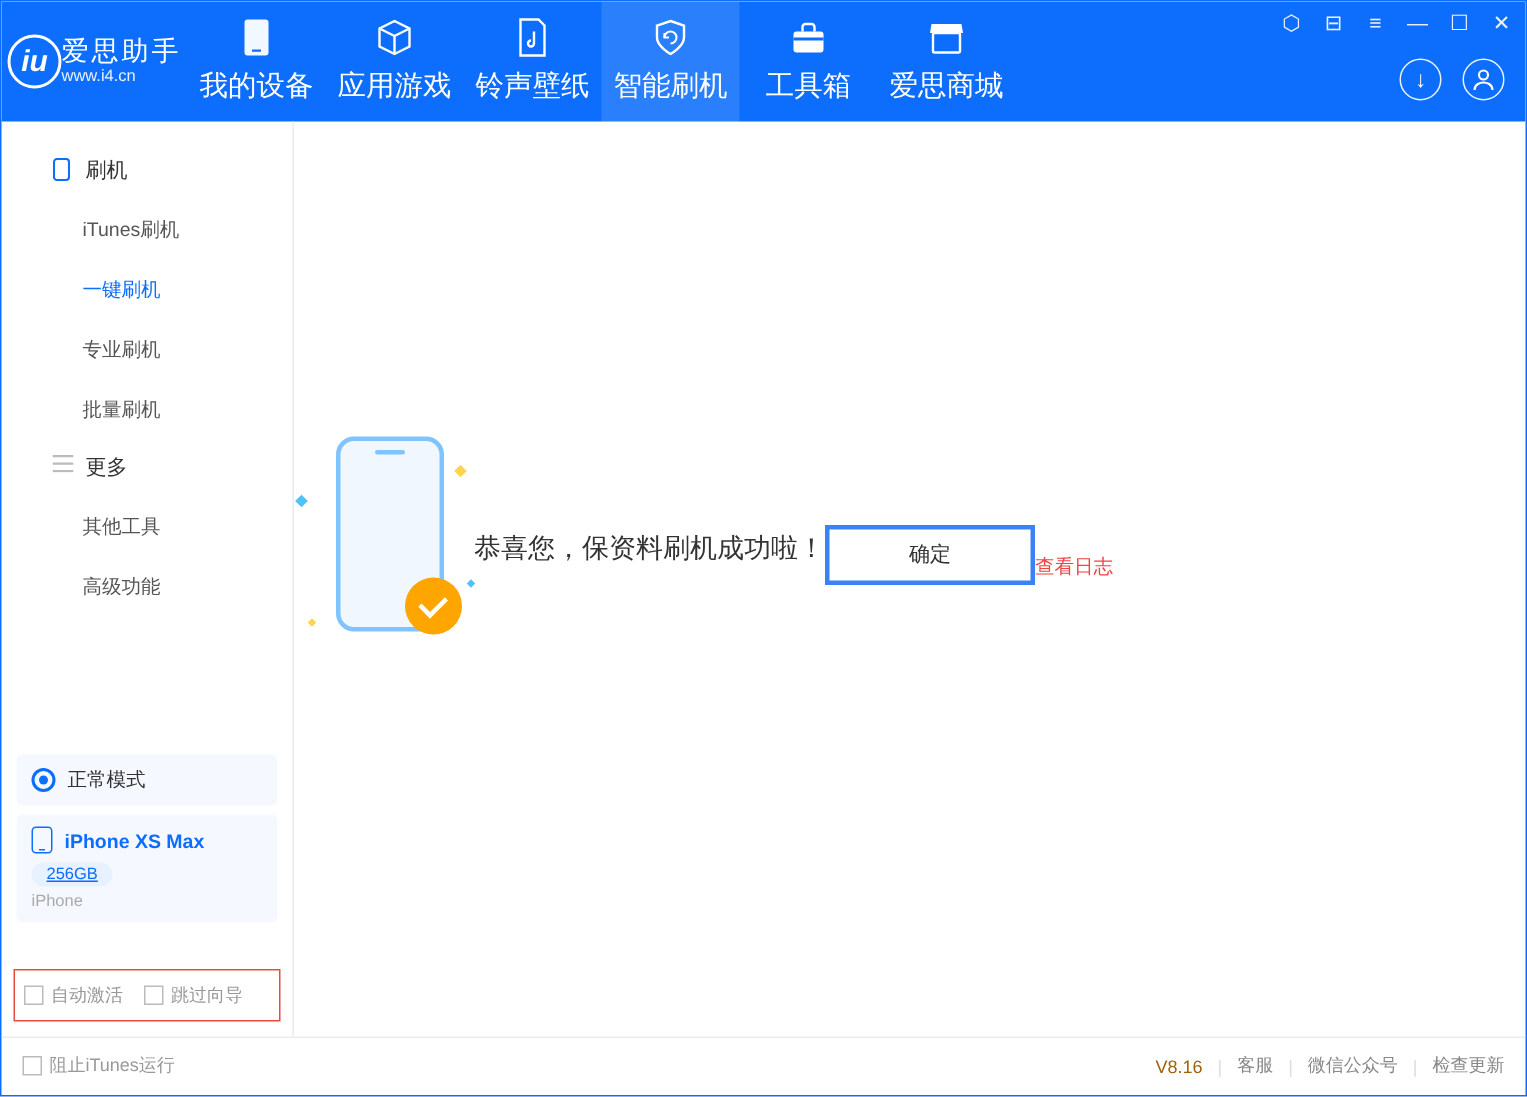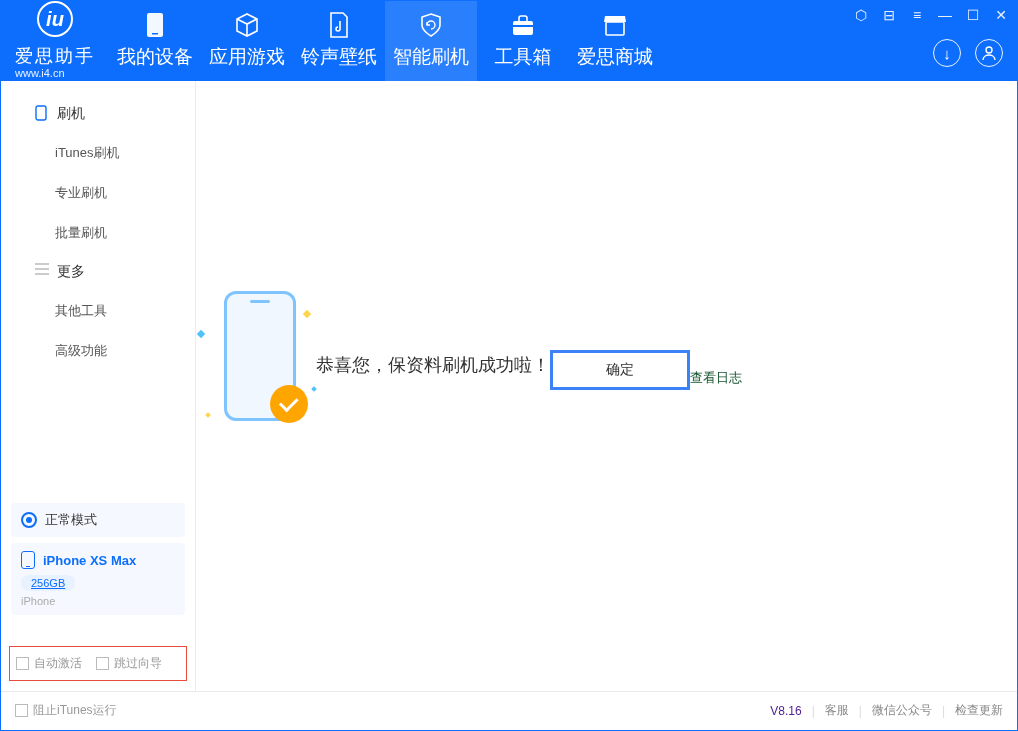--- a/index.html
+++ b/index.html
@@ -1,18 +1,18 @@
 <!DOCTYPE html>
 <html><head>
 <meta charset="utf-8">
 <style>
   * { box-sizing: border-box; margin: 0; padding: 0; font-family: "Microsoft YaHei", "PingFang SC", sans-serif; }
   body { background: #fff; width: 1018px; height: 731px; overflow: hidden; border:1px solid #0d6efd;}
   .header { background: #0d6efd; height: 80px; display: flex; align-items: stretch; color: #fff; position: relative; }
-  .logo-block { display: flex; align-items: center; padding: 0 14px; gap:10px;flex-direction:column;}
+  .logo-block { display: flex; align-items: center; padding: 0 4px; }
   .logo-circle { width:36px; height:36px; border:2px solid #fff; border-radius:50%; display:flex; align-items:center; justify-content:center; font-weight:bold; font-size:20px; font-style:italic;}
   .logo-text { display:flex; flex-direction:column; line-height:1.1;}
   .logo-text .cn{font-size:18px; font-weight:500; letter-spacing:2px;}
   .logo-text .en{font-size:11px; opacity:.9;}
   .tabs { display:flex; }
   .tab { width:92px; display:flex; flex-direction:column; align-items:center; justify-content:center; gap:6px; font-size:19px; cursor:pointer; position:relative;}
   .tab.active { background: rgba(255,255,255,0.12);}
   .tab .ico { width:26px; height:26px; display:flex; align-items:center; justify-content:center;}
   .win-controls { position:absolute; top:6px; right:8px; display:flex; gap:12px; align-items:center;}
   .win-controls span{ font-size:14px; opacity:.9; cursor:pointer; width:16px; text-align:center;}
@@ -44,26 +44,26 @@
   .phone-frame::before{content:'';position:absolute;top:6px;left:50%;transform:translateX(-50%);width:20px;height:3px;background:#7fc4ff;border-radius:2px;}
   .check-badge{position:absolute; right:8px; bottom:18px; width:38px;height:38px; background:#ffa500; border-radius:50%; display:flex; align-items:center; justify-content:center;}
   .check-badge::after{content:'';width:14px;height:8px;border-left:3px solid #fff;border-bottom:3px solid #fff; transform:rotate(-45deg) translate(1px,-2px);}
   .spark{position:absolute; width:6px;height:6px; transform:rotate(45deg);}
   .spark.s1{background:#4fc3f7; left:2px; top:40px;}
   .spark.s2{background:#ffd54f; right:6px; top:20px;}
   .spark.s3{background:#ffd54f; left:10px; bottom:24px; width:4px;height:4px;}
   .spark.s4{background:#4fc3f7; right:0px; bottom:50px; width:4px;height:4px;}
   .succ-text{ font-size:18px; color:#333; margin-bottom:26px;}
   .ok-btn{ width:140px; height:40px; border:3px solid #3b82f6; background:#fff; font-size:14px; color:#333; cursor:pointer; margin-bottom:16px;}
-  .log-link{ font-size:13px; color:#14532d; cursor:pointer;}
+  .log-link{ font-size:13px; color:#ef4444; cursor:pointer;}
   .footer{ height:38px; border-top:1px solid #e9ecef; display:flex; align-items:center; padding:0 14px; font-size:12px; color:#888;}
   .footer .left{ display:flex; align-items:center; gap:6px;}
   .footer .right{ margin-left:auto; display:flex; align-items:center; gap:10px;}
   .footer .sep{ color:#ddd;}
-  .ver{ color:#4c1d95;}
+  .ver{ color:#a16207;}
 </style>
 </head>
 <body>
 
 <div class="header">
   <div class="logo-block">
     <div class="logo-circle">iu</div>
     <div class="logo-text">
       <span class="cn">爱思助手</span>
       <span class="en">www.i4.cn</span>
@@ -150,20 +150,21 @@
   <div class="sidebar">
     <div class="side-group-title">
       <span class="gicon">
           <svg width="12" height="16" viewBox="0 0 12 16">
             <rect x="1" y="1" width="10" height="14" rx="2" fill="none" stroke="#0d6efd" stroke-width="1.4"></rect>
           </svg>
         </span>
       <span>刷机</span>
     </div>
     <div class="side-item">iTunes刷机</div>
+    <div class="side-item active">一键刷机</div>
     <div class="side-item">专业刷机</div>
     <div class="side-item">批量刷机</div>
 
     <div class="side-group-title">
       <span class="gicon">
           <svg width="14" height="12" viewBox="0 0 14 12">
             <path d="M0 1 H14 M0 6 H14 M0 11 H14" stroke="#bbb" stroke-width="1.5"></path>
           </svg>
         </span>
       <span>更多</span>

